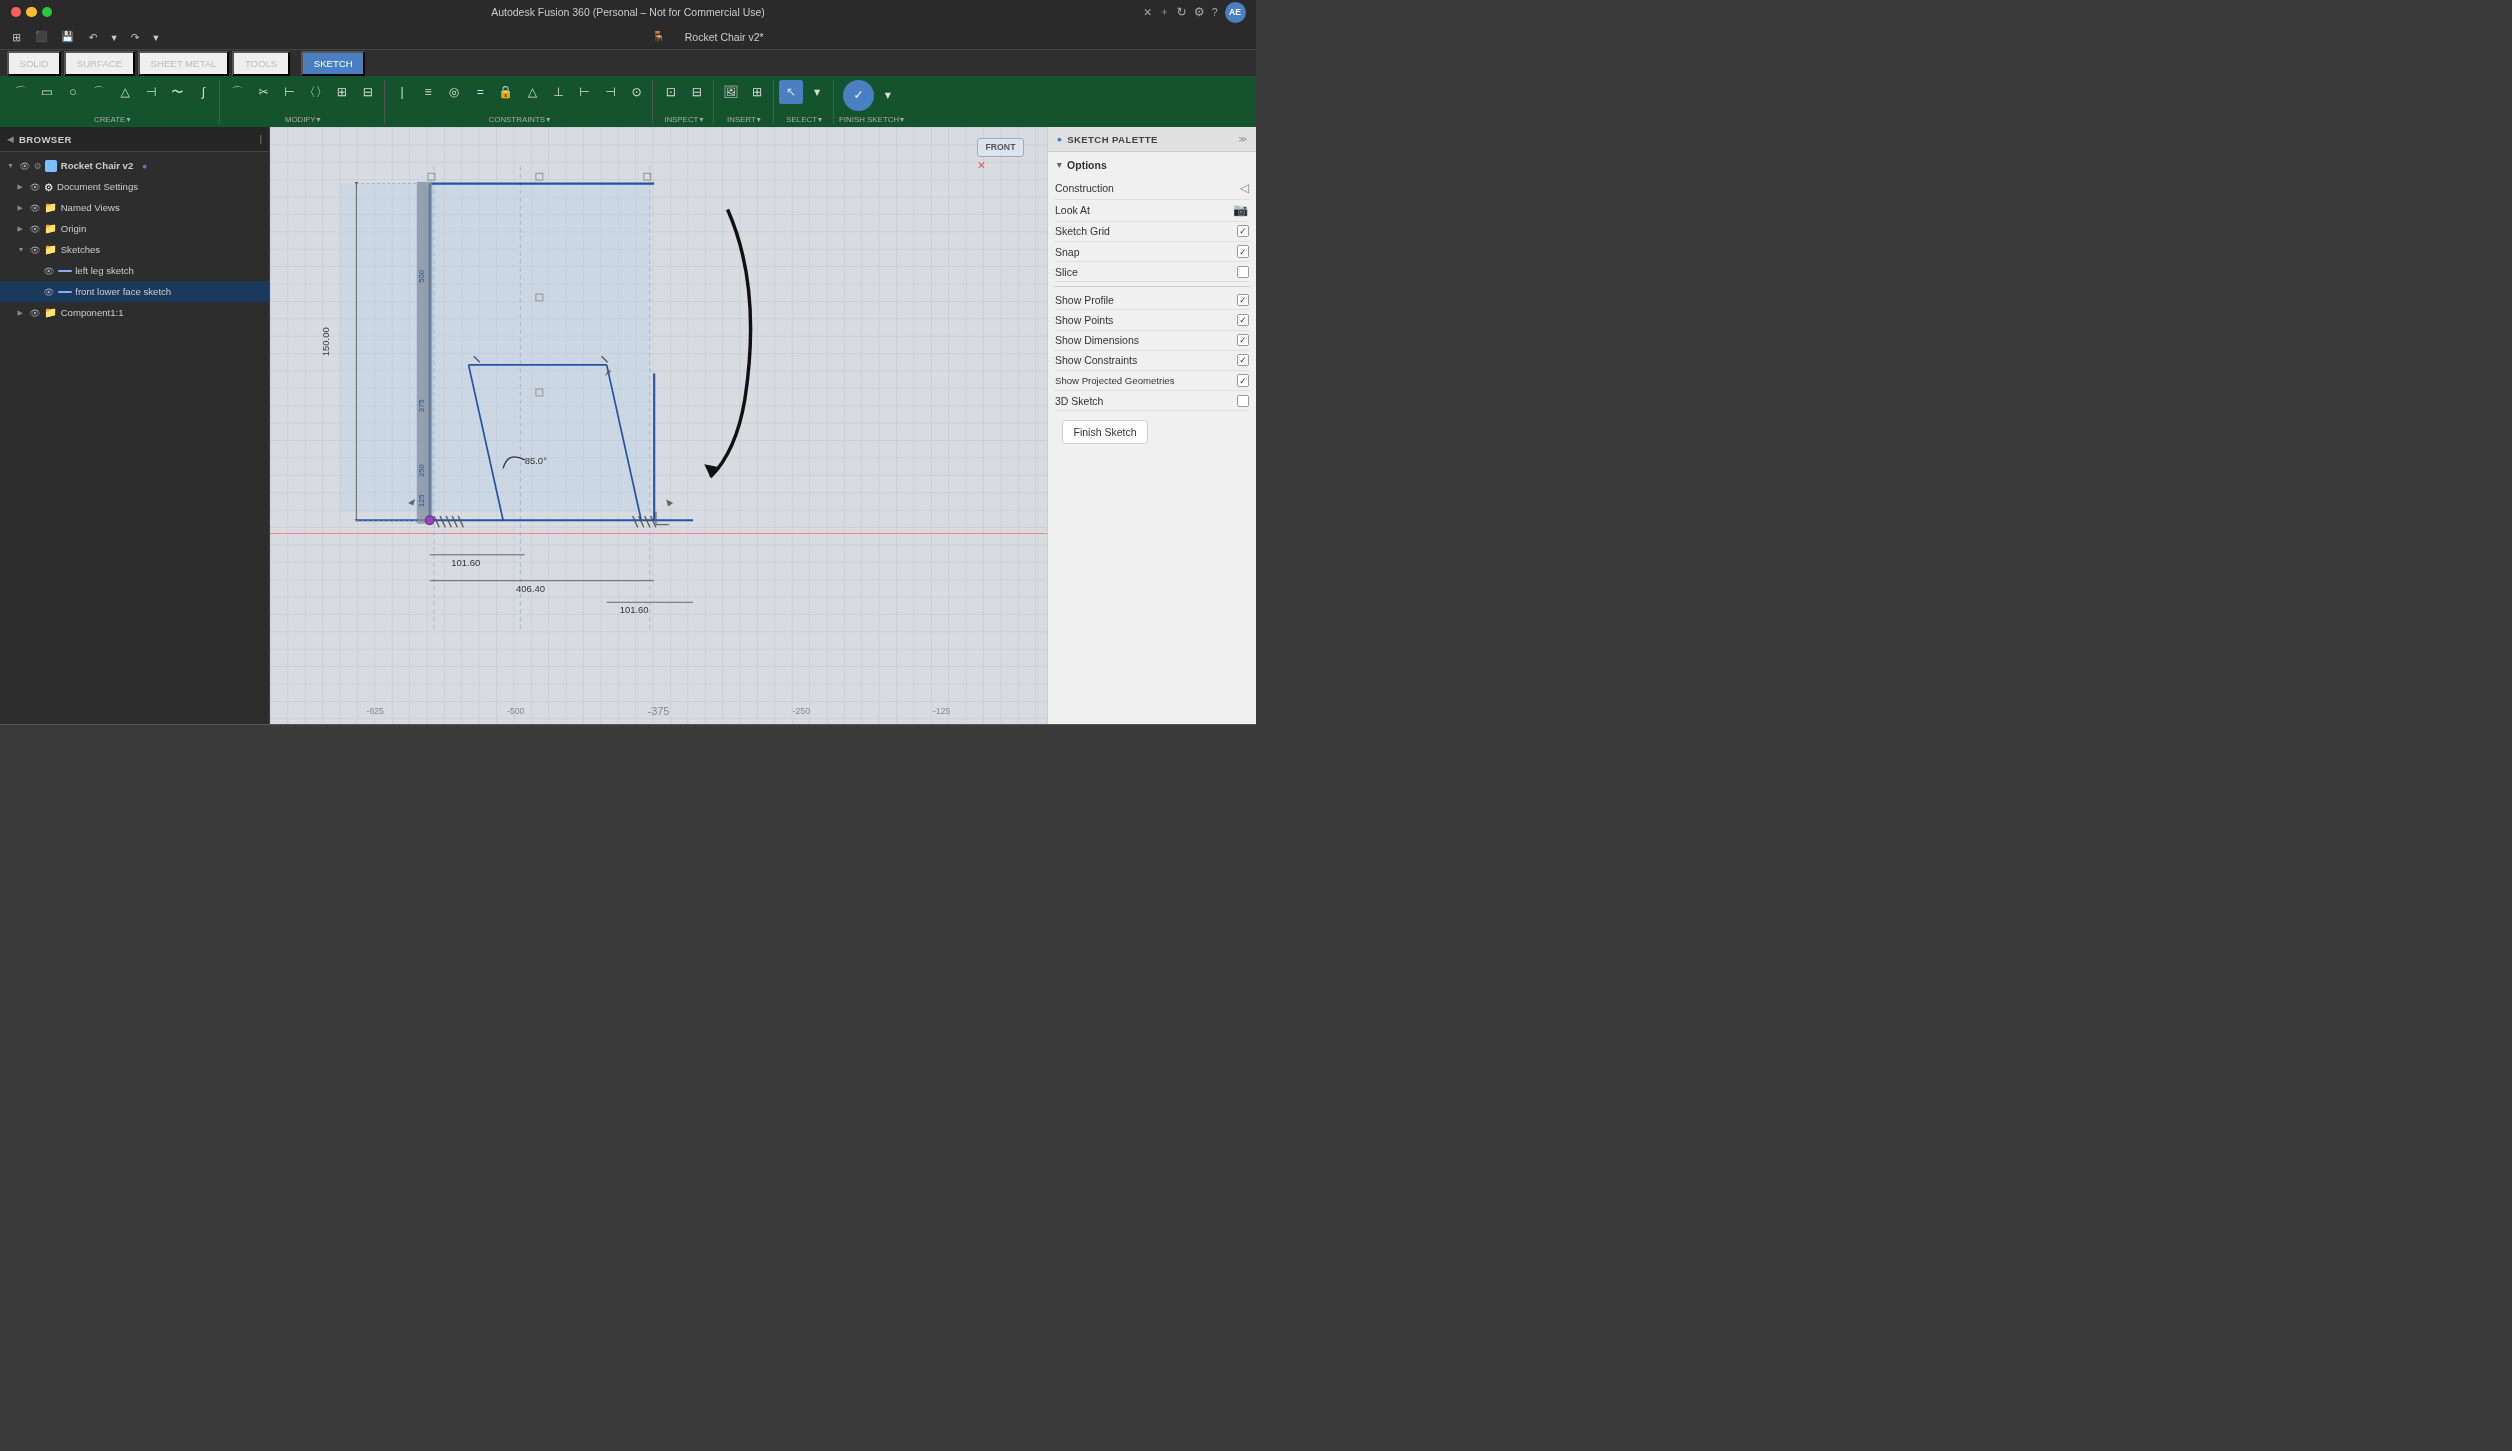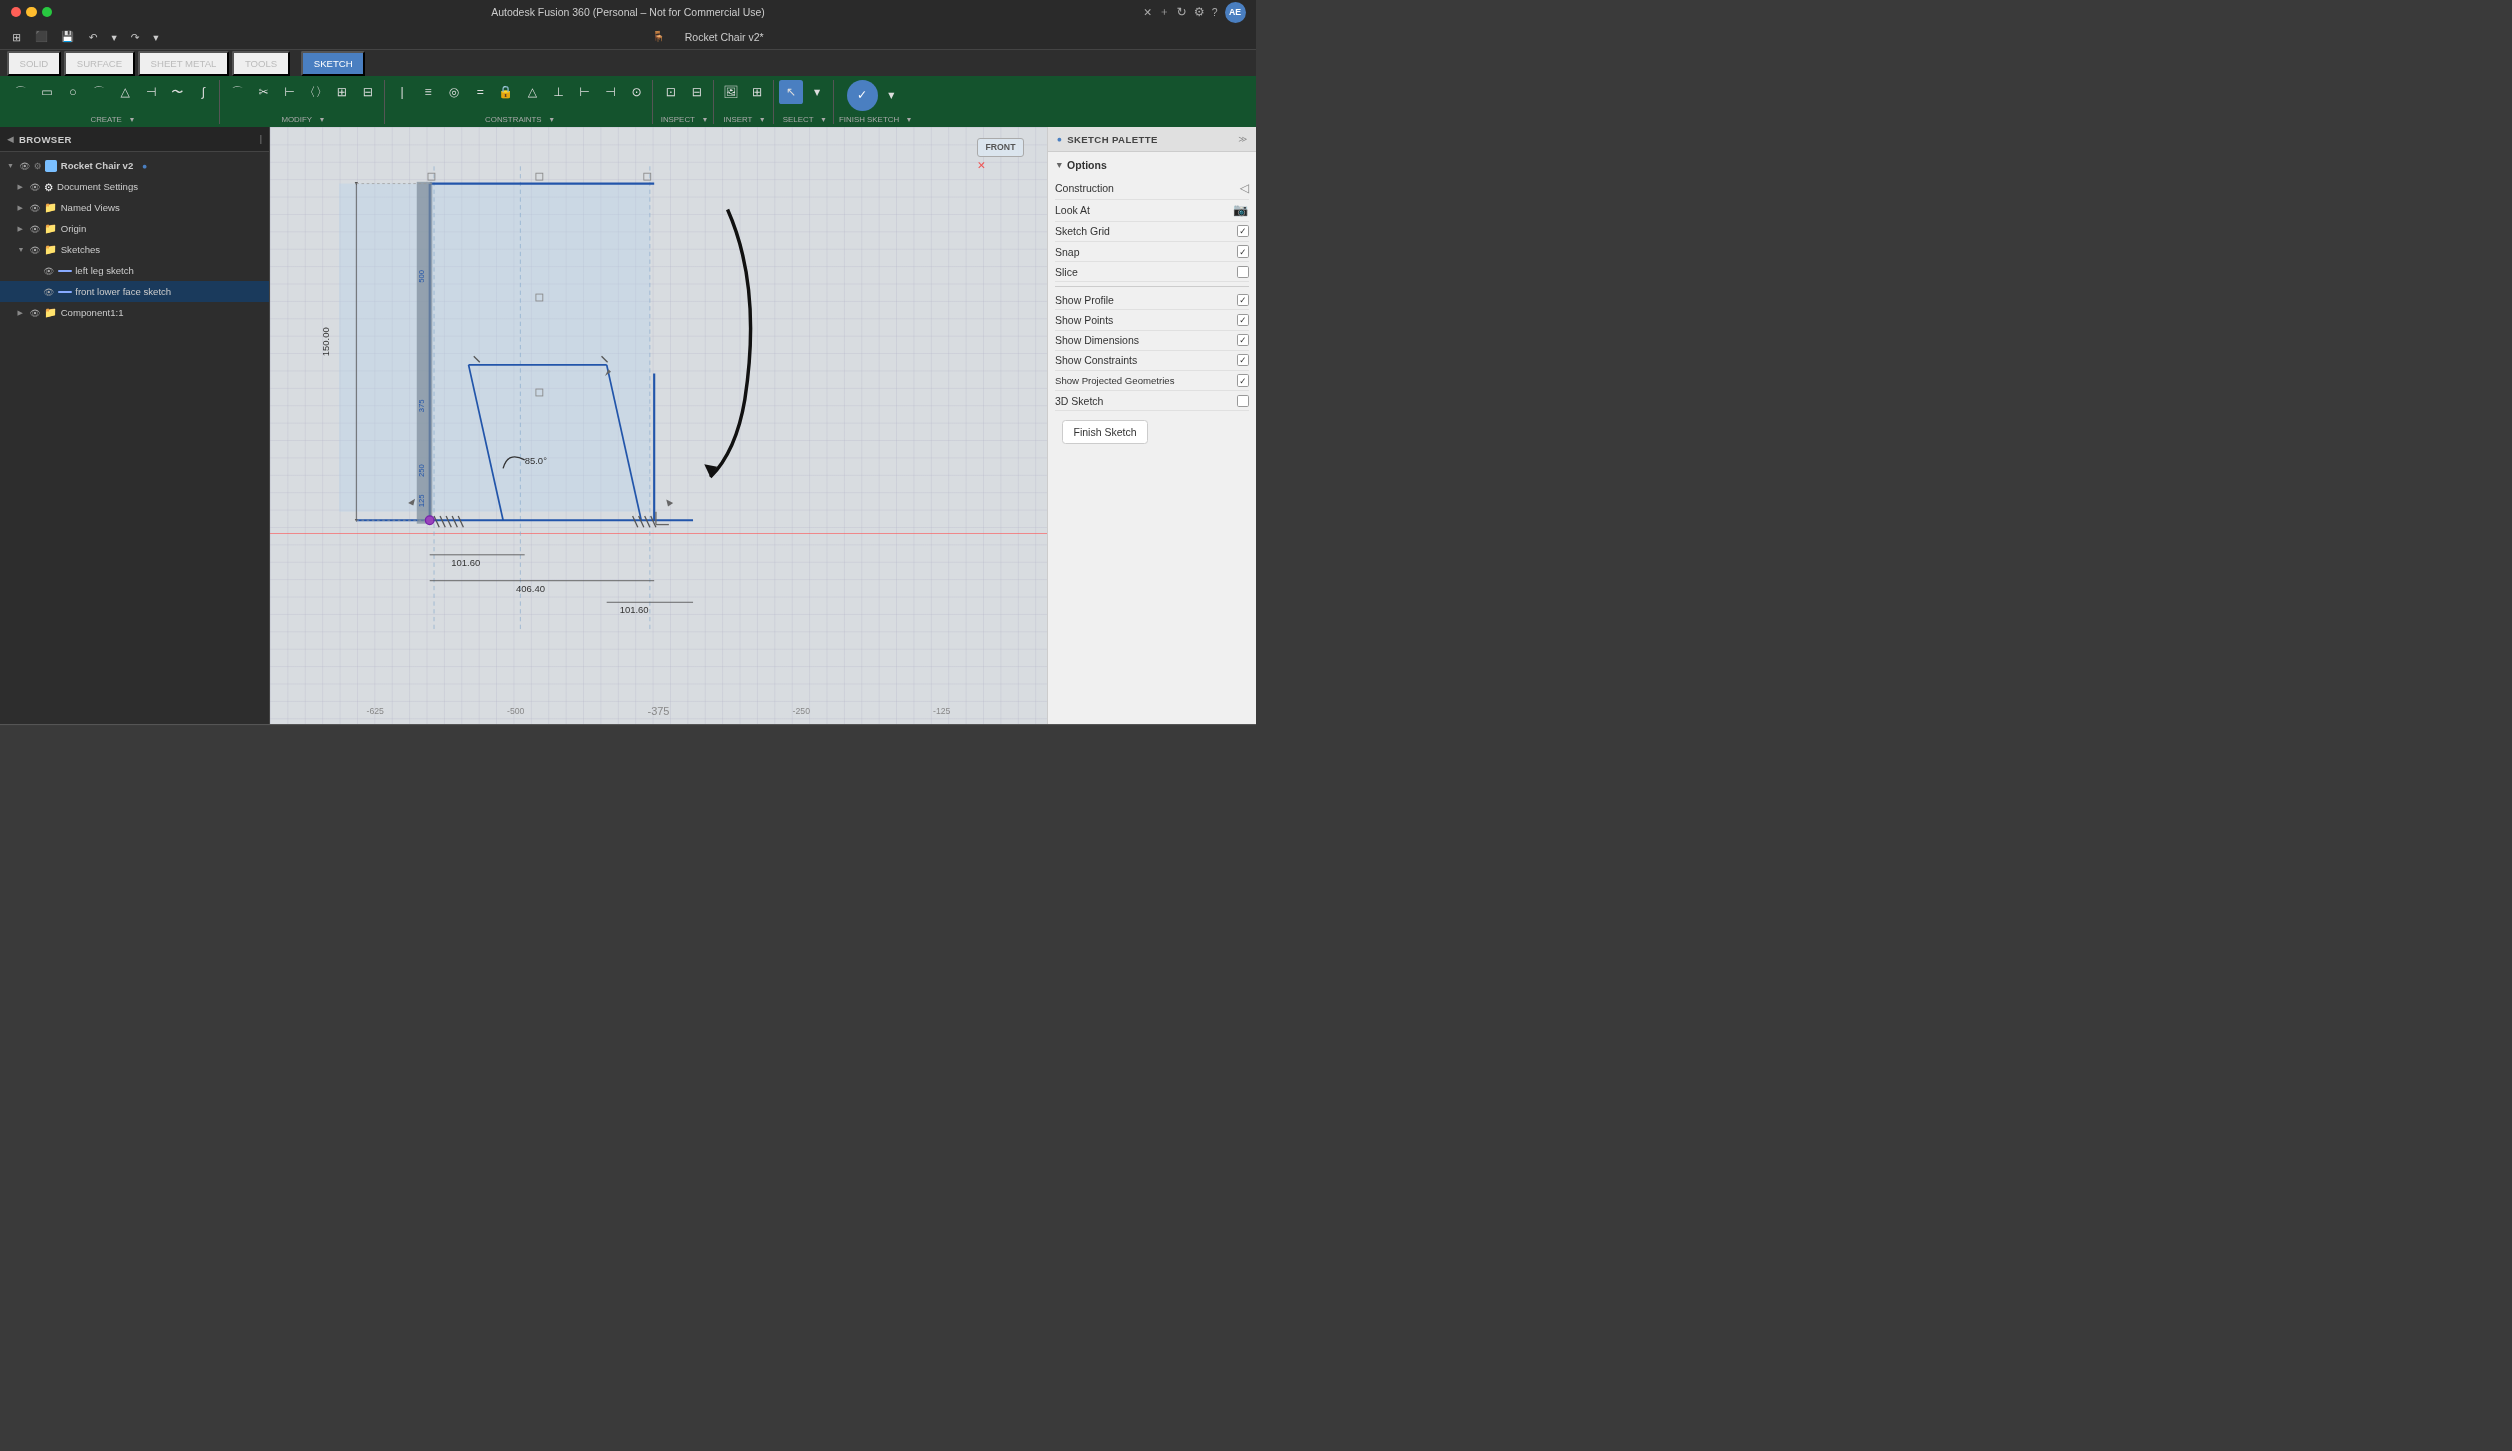--- a/index.html
+++ b/index.html
@@ -59,21 +59,21 @@
       height: 100%;
       justify-content: space-between;
     }
     .tool-group:last-child { border-right: none; }
     .tool-group-icons { display: flex; gap: 1.7px; align-items: center; }
     .tool-group-label {
       font-size: 7.9px;
       color: #aaa;
       display: flex;
       align-items: center;
-      gap: 8px;
+      gap: 1px;
     }
     .tool-btn {
       width: 24.4px; height: 24.4px;
       background: transparent;
       border: none;
       border-radius: 2.6px;
       cursor: pointer;
       display: flex;
       align-items: center;
       justify-content: center;

